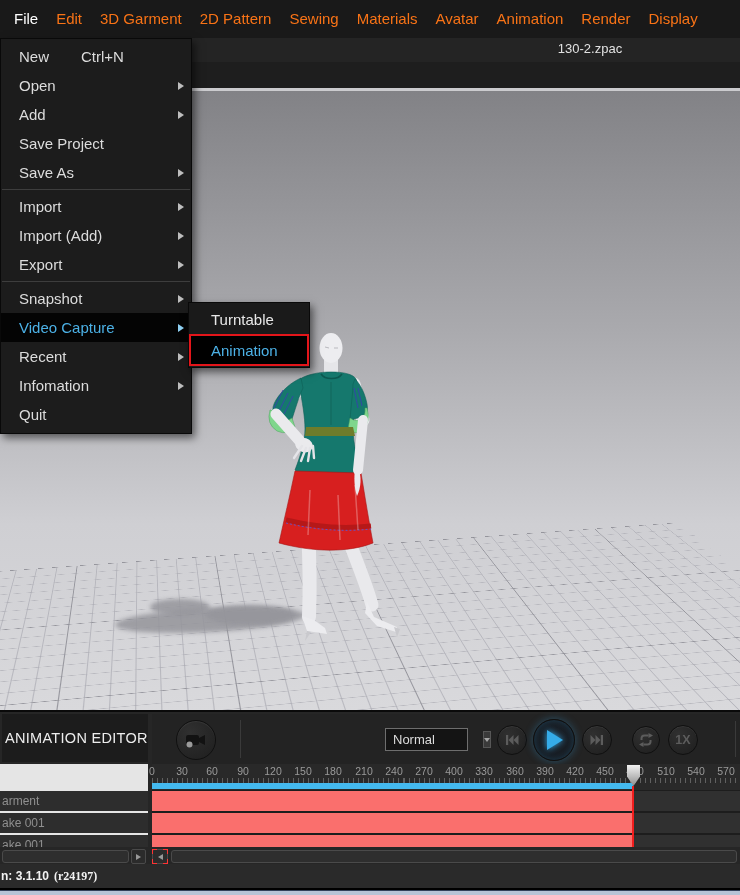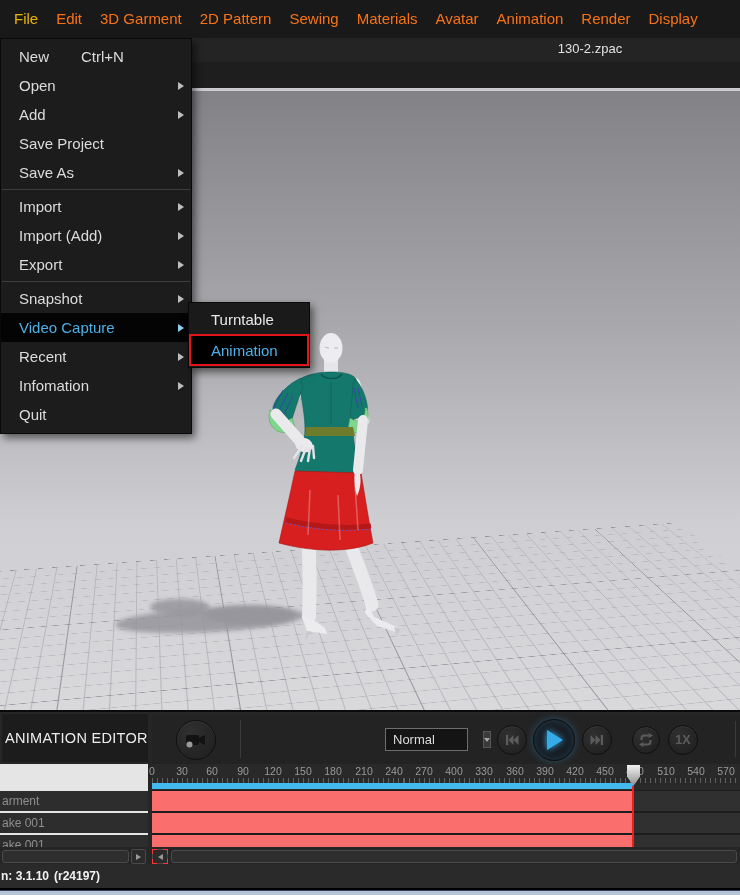--- a/index.html
+++ b/index.html
@@ -5,21 +5,21 @@
   html,body{margin:0;padding:0;background:#1a1a1a;}
   body{position:relative;width:740px;height:895px;overflow:hidden;
        font-family:"Liberation Sans","DejaVu Sans",sans-serif;
        -webkit-font-smoothing:antialiased;}
   .abs{position:absolute;}
 
   
   .menubar{left:0;top:0;width:740px;height:38px;background:#191919;display:flex;
            align-items:center;padding-left:5px;box-sizing:border-box;z-index:30;}
   .mb-item{padding:0 9px;font-size:15px;color:#f97316;line-height:38px;white-space:nowrap;cursor:default;}
-  .mb-item.active{color:#eab308;}
+  .mb-item.active{color:#ffffff;}
 
   
   .tabstrip{left:0;top:38px;width:740px;height:24px;background:#242424;z-index:5;}
   .tab-label{left:590px;top:3px;transform:translateX(-50%);font-size:13px;color:#e2e2e2;white-space:nowrap;}
   .toolstrip{left:0;top:62px;width:740px;height:26px;background:#1e1e1e;z-index:5;}
   .viewline{left:0;top:88px;width:740px;height:3px;background:#cbcbce;z-index:5;}
 
   
   .viewport{left:0;top:91px;width:740px;height:619px;overflow:hidden;z-index:1;
     background:linear-gradient(180deg,#828286 0%,#a9a9ad 38%,#cfcfd3 70%,#d9d9dc 100%);}
@@ -375,17 +375,17 @@
     <span class="tri-l"></span>
     <span class="corner c-tl"></span>
     <span class="corner c-tr"></span>
     <span class="corner c-bl"></span>
     <span class="corner c-br"></span>
   </div>
   <div class="sc-track" style="left:171px;top:138px;width:566px;"></div>
 
   <div class="abs statusbar">
     <span class="st-text" style="left:1px;">n: 3.1.10</span>
-    <span class="st-text" style="left:54px;">(r24197)</span>
+    <span class="st-text" style="left:54px;font-family:Liberation Serif, serif;">(r24197)</span>
   </div>
 
   <div class="abs bottomstrip"></div>
 </div>
 
 </body></html>

